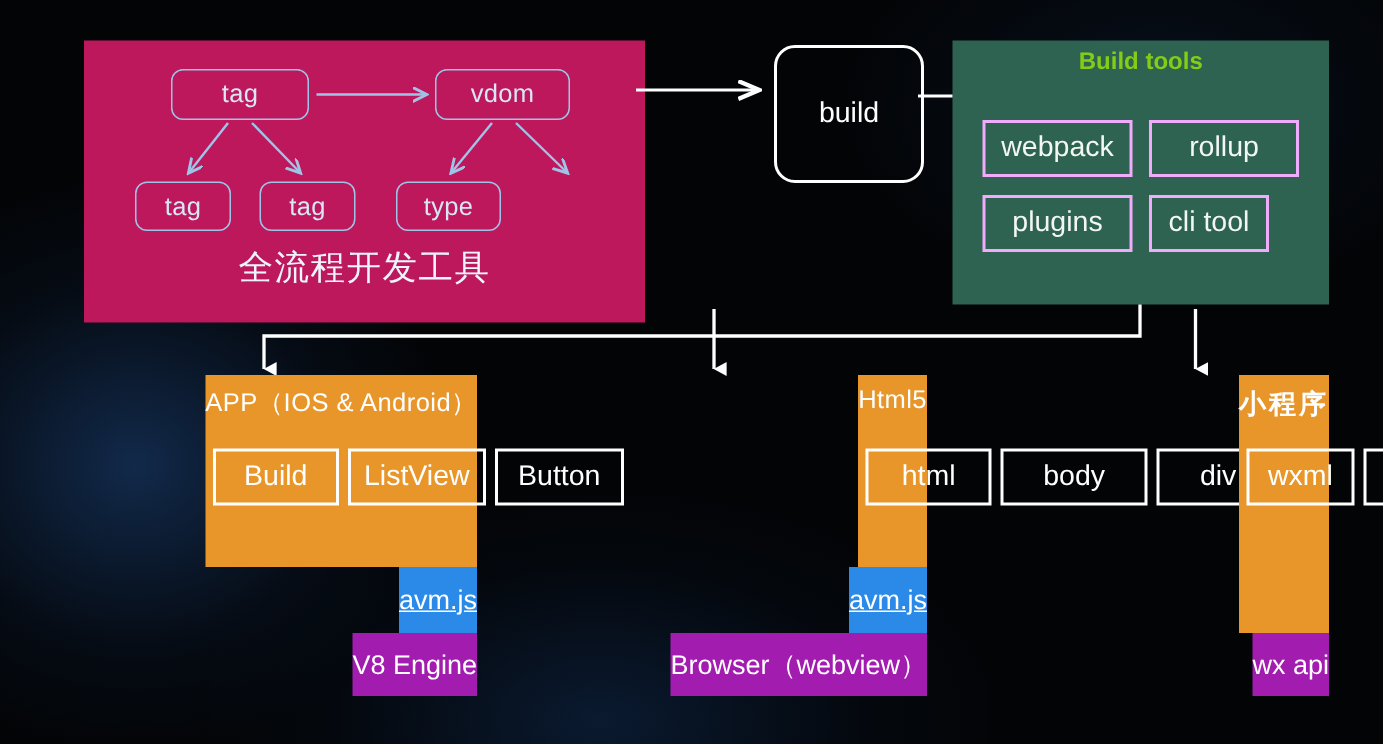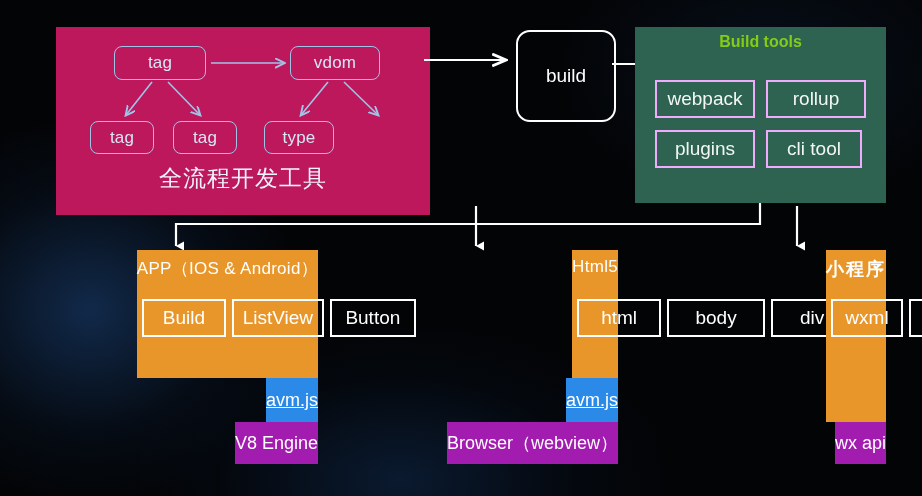--- a/index.html
+++ b/index.html
@@ -110,21 +110,21 @@
     color: #f2f7f4;
     font-size: 19px;
     display: flex;
     align-items: center;
     justify-content: center;
     box-sizing: border-box;
   }
   #tool-webpack { left: 20px;  top: 53px;  width: 100px; height: 38px; }
   #tool-rollup  { left: 131px; top: 53px;  width: 100px; height: 38px; }
   #tool-plugins { left: 20px;  top: 103px; width: 100px; height: 38px; }
-  #tool-clitool { left: 131px; top: 103px; width: 96px; height: 38px; }
+  #tool-clitool { left: 131px; top: 103px; width: 80px; height: 38px; }
 
   
   #connectors {
     position: absolute;
     left: 0; top: 0;
     width: 922px; height: 496px;
     pointer-events: none;
   }
 
   

